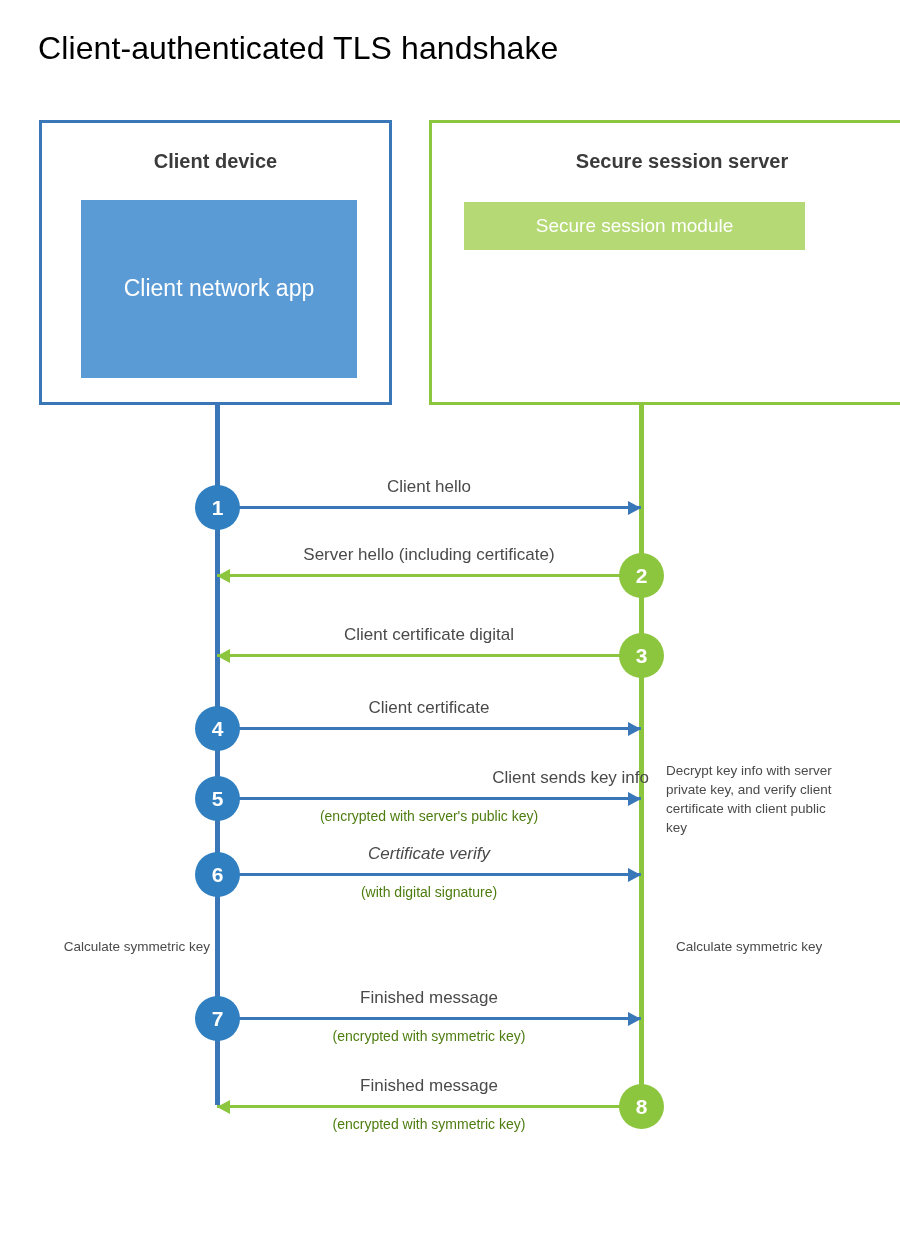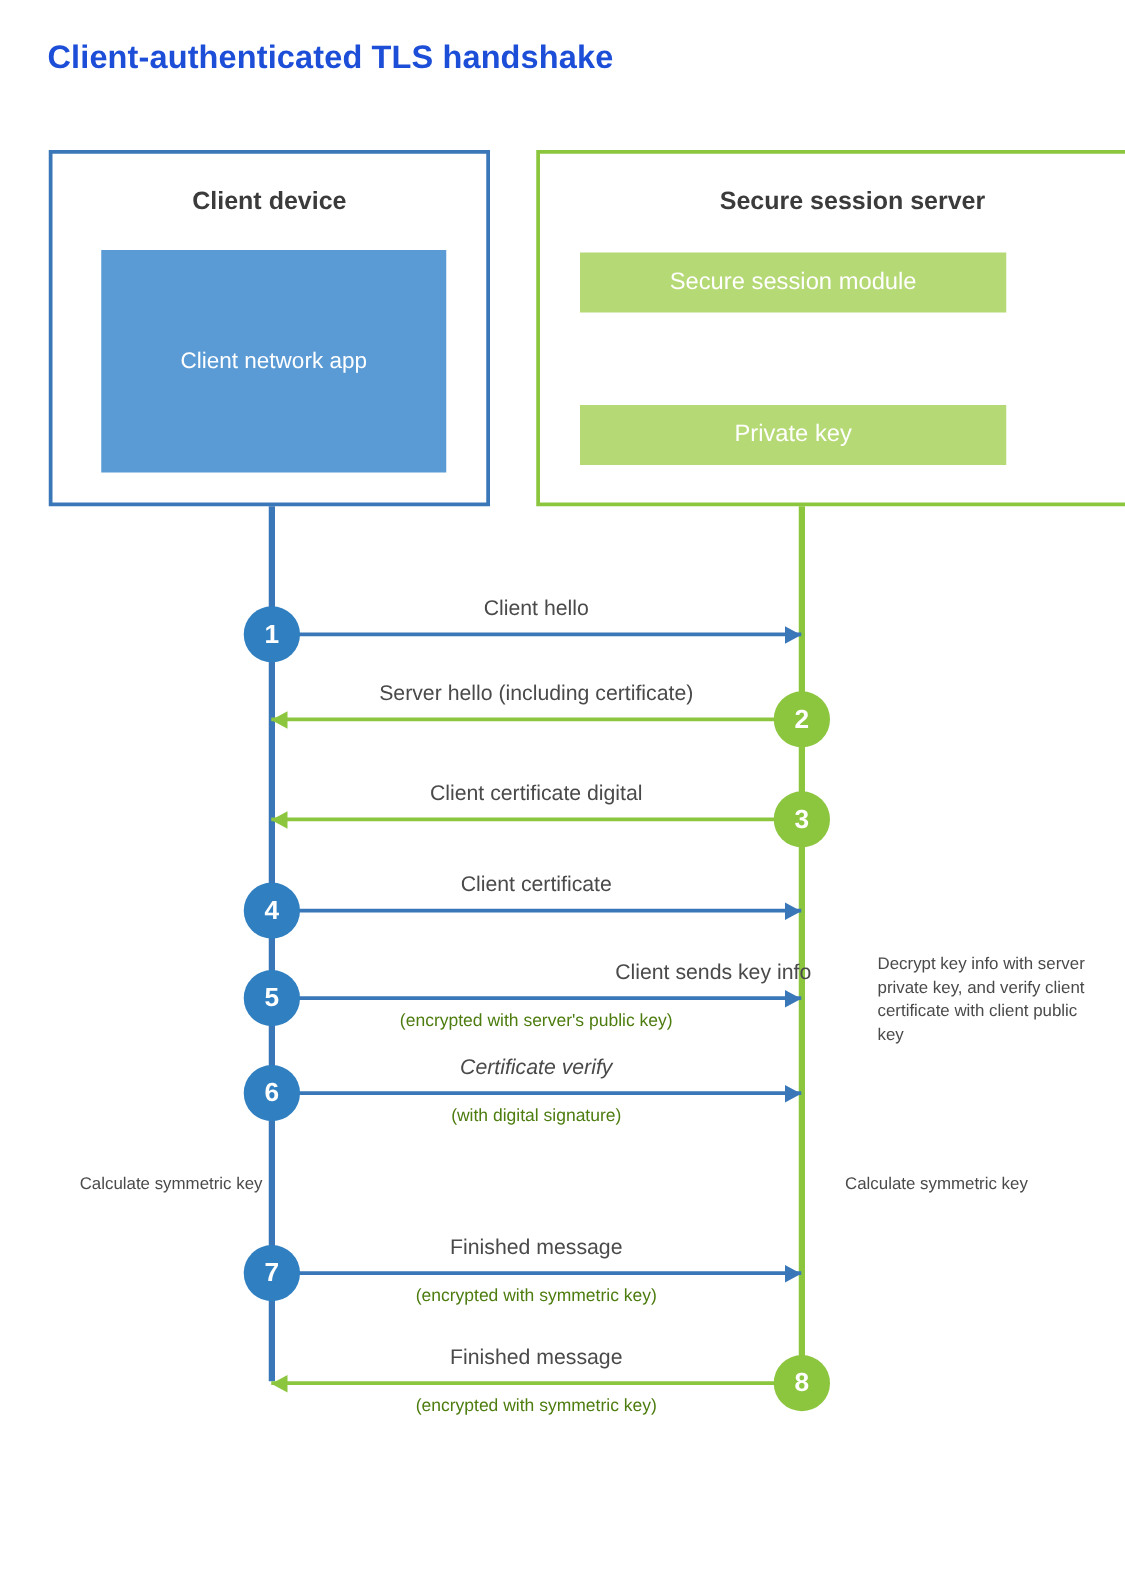--- a/index.html
+++ b/index.html
@@ -17,23 +17,23 @@
     height: 1256px;
     background: #ffffff;
     overflow: hidden;
   }
 
   
   #page-title {
     position: absolute;
     left: 38px;
     top: 30px;
-    font-size: 26px;
-    font-weight: 700;
-    color: #1d4ed8;
+    font-size: 32px;
+    font-weight: 400;
+    color: #000000;
     letter-spacing: 0.1px;
     white-space: nowrap;
   }
 
   
   .party-box {
     position: absolute;
     background: #ffffff;
     box-sizing: border-box;
   }
@@ -65,21 +65,21 @@
 
   
   #client-app {
     position: absolute;
     left: 39px;
     top: 77px;
     width: 276px;
     height: 178px;
     background: #5b9bd5;
     color: #ffffff;
-    font-size: 18px;
+    font-size: 23px;
     display: flex;
     align-items: center;
     justify-content: center;
     text-align: center;
     line-height: 1.3;
   }
   .server-block {
     position: absolute;
     left: 32px;
     width: 341px;
@@ -178,42 +178,41 @@
     white-space: nowrap;
   }
 
   
   .side-note {
     position: absolute;
     font-size: 13.5px;
     color: #4a4a4a;
     line-height: 1.42;
   }
-  #note-decrypt { left: 666px; top: 761px; width: 175px; margin-left: 36px; }
+  #note-decrypt { left: 666px; top: 761px; width: 175px; }
   #note-calc-client {
     left: 60px; top: 937px; width: 150px; text-align: right;
   }
   #note-calc-server { left: 676px; top: 937px; width: 160px; }
 </style>
 </head>
 <body>
 
 <div id="canvas">
 
   <div id="page-title">Client-authenticated TLS handshake</div>
 
   <div id="client-box" class="party-box">
     <div class="party-title">Client device</div>
     <div id="client-app">Client network app</div>
   </div>
 
   <div id="server-box" class="party-box">
     <div class="party-title">Secure session server</div>
     <div id="server-block-0" class="server-block">Secure session module</div>
-    <div id="server-block-2" class="server-block">Private key</div>
   </div>
 
   <div id="client-lifeline" class="lifeline"></div>
   <div id="server-lifeline" class="lifeline"></div>
 
   <div id="messages">
       <div class="msg" style="left: 0px; top: 506px;">
         <div class="msg-line blue" style="left: 217px; width: 424px;"></div>
         <div class="arrow-head right blue" style="left: 628px;"></div>
         <div class="msg-label" style="left: 209px;">Client hello</div>

